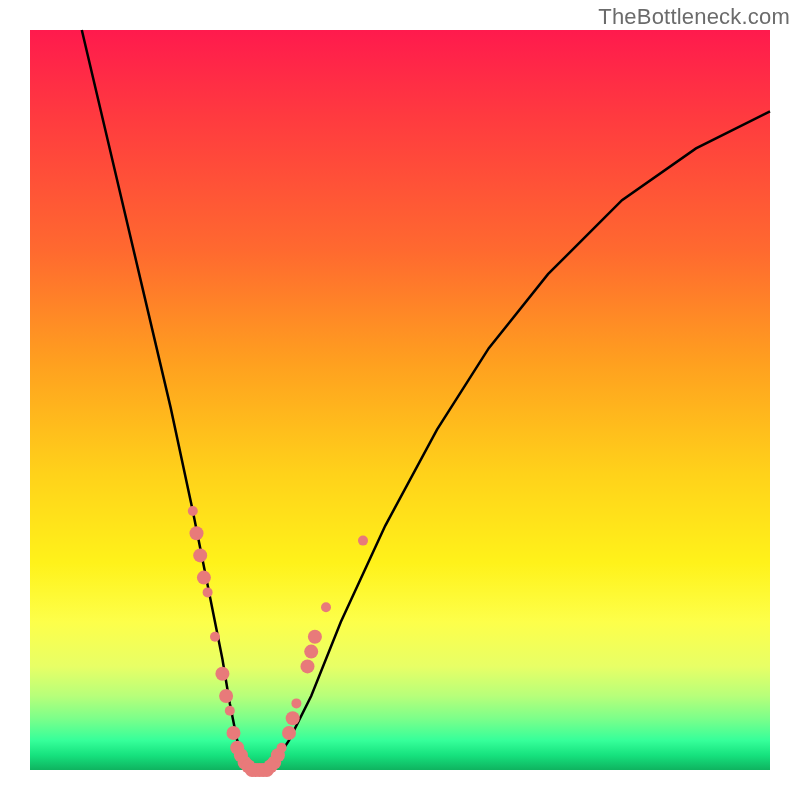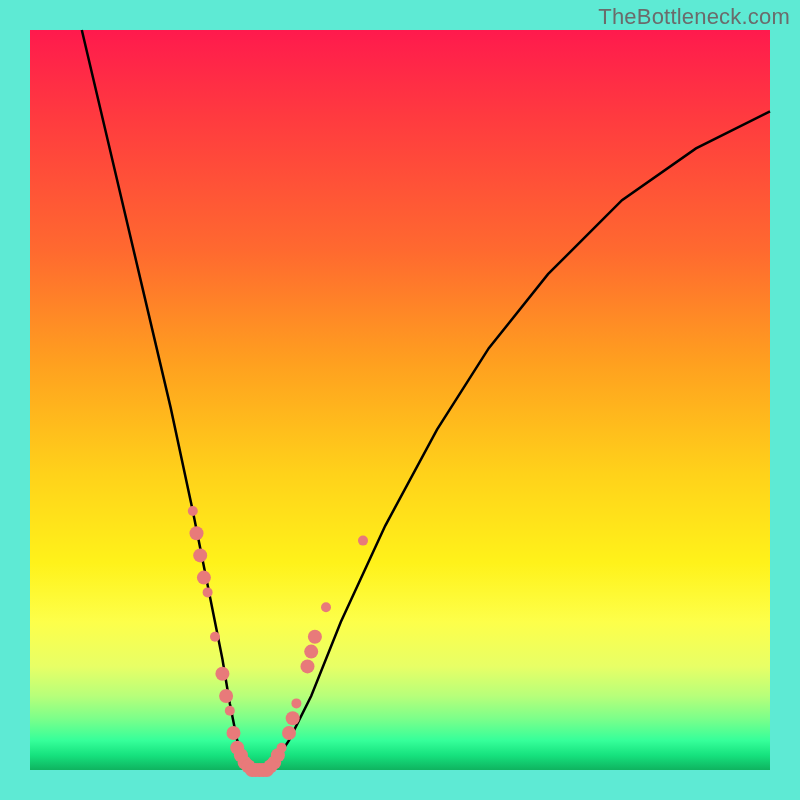--- a/index.html
+++ b/index.html
@@ -9,21 +9,21 @@
     height: 800px;
     background: #000;
     overflow: hidden;
     font-family: Arial, Helvetica, sans-serif;
   }
   .frame {
     position: absolute;
     left: 0; top: 0;
     width: 800px;
     height: 800px;
-    background: #5eead4;
+    background: #ffffff;
   }
   .plot {
     position: absolute;
     left: 30px;
     top: 30px;
     width: 740px;
     height: 740px;
     
     background: linear-gradient(to bottom,
       #ff1a4d 0%,

